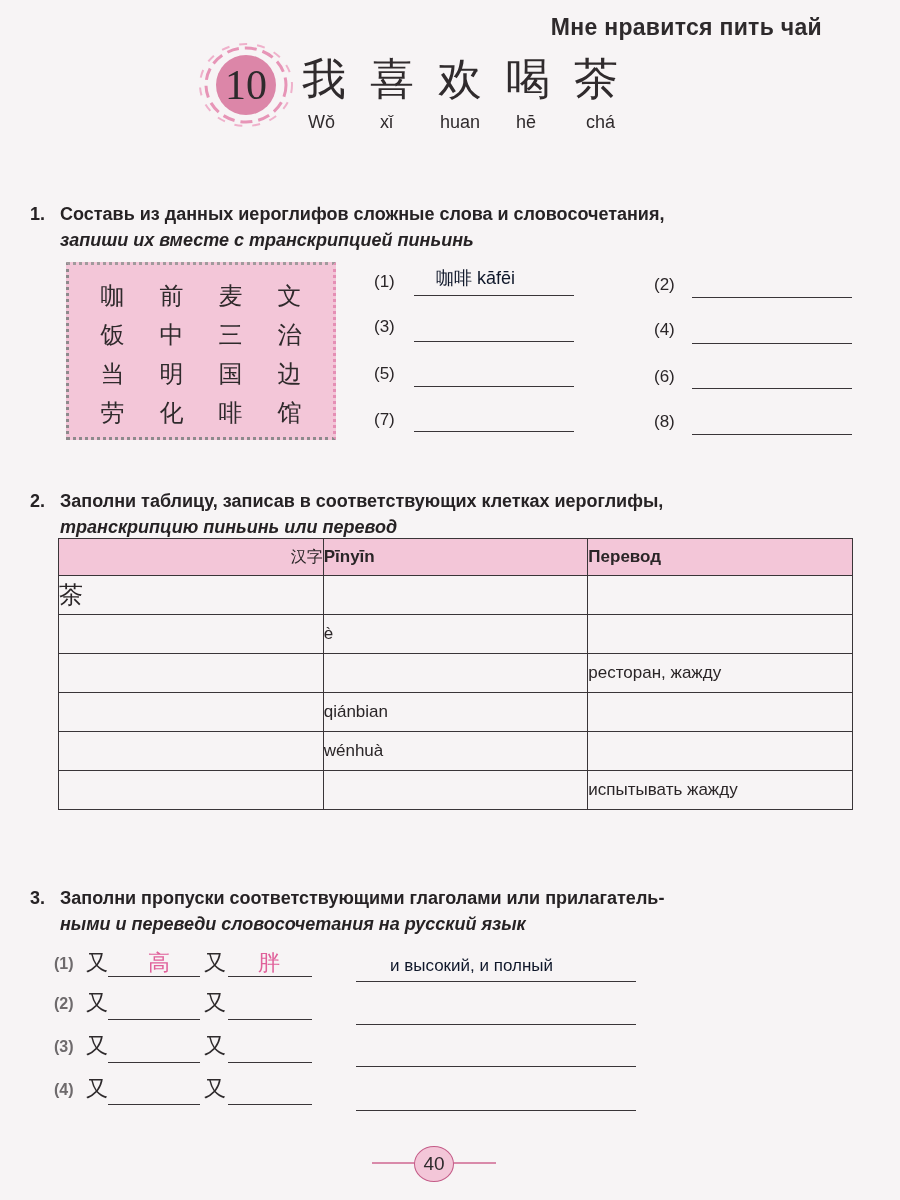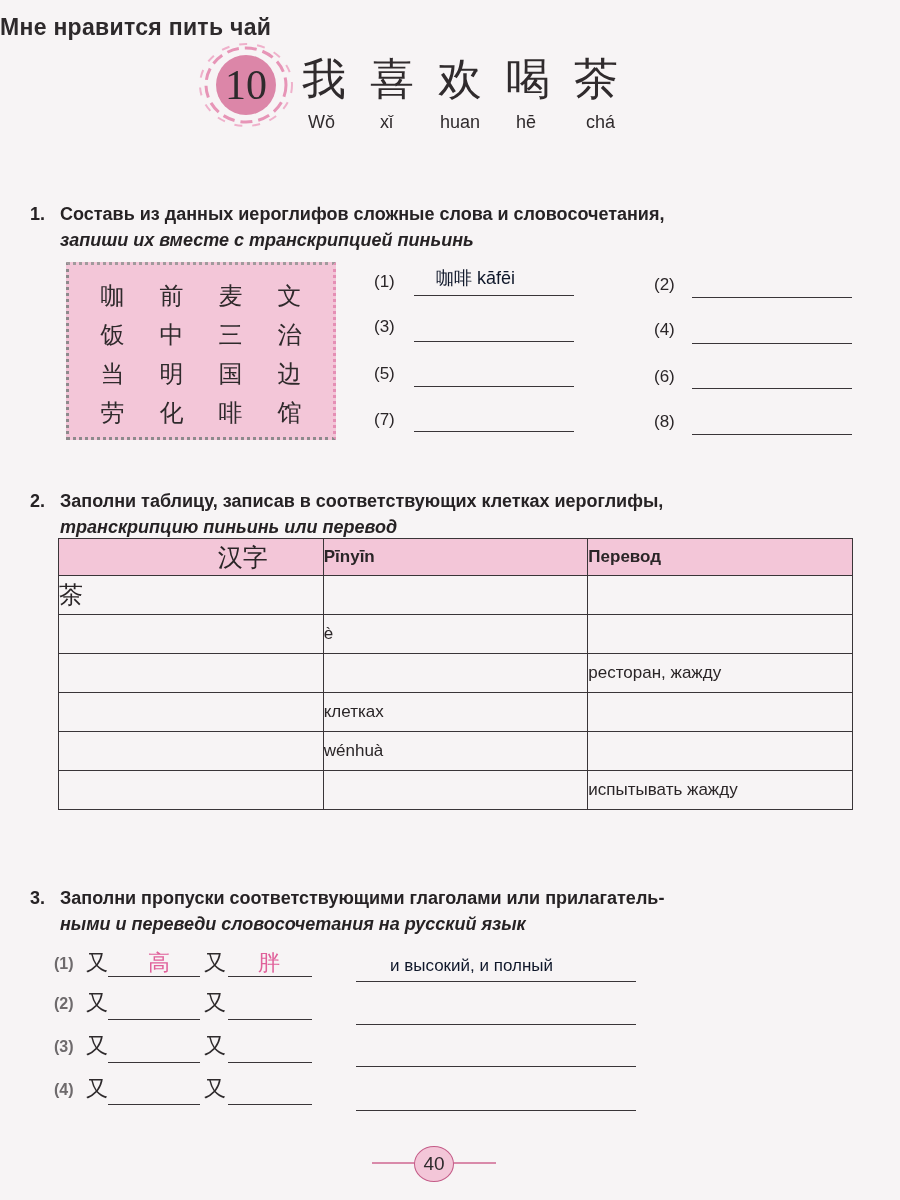--- a/index.html
+++ b/index.html
@@ -4,21 +4,21 @@
 <style>
   html, body { margin: 0; padding: 0; }
   body {
     width: 900px; height: 1200px; position: relative; overflow: hidden;
     background: #f7f4f5;
     font-family: "Liberation Sans", sans-serif;
     color: #2a2527;
   }
   .abs { position: absolute; }
   .title-ru {
-    left: 0; width: 822px; top: 14px; text-align: left;
+    left: 0; width: 822px; top: 14px; text-align: right;
     font-size: 23px; font-weight: bold; color: #2e2a2c; letter-spacing: 0.3px;
   }
   .lesson-badge { left: 198px; top: 42px; width: 96px; height: 86px; }
   .lesson-num {
     left: 214px; top: 54px; width: 64px; height: 64px; line-height: 62px;
     text-align: center; font-family: "Liberation Serif", serif; font-size: 42px; color: #2e2a2c;
   }
   .hanzi-title { top: 50px; font-size: 44px; font-family: "DejaVu Sans", sans-serif; color: #302b2d; }
   .pinyin-title { top: 112px; font-size: 18px; color: #302b2d; }
   .task-title {
@@ -42,21 +42,21 @@
   .ans-line { height: 1px; background: #3a3538; }
   .pink { color: #0f172a; }
   table.t2 {
     position: absolute; left: 58px; top: 538px; width: 795px;
     border-collapse: collapse; font-size: 17px;
   }
   table.t2 td, table.t2 th {
     border: 1.5px solid #3a3538; height: 38px; text-align: left; padding: 0;
   }
   table.t2 th { background: #f3c6d8; font-weight: bold; height: 36px; }
-  table.t2 th.hz { font-weight: normal; font-size: 25px; font-family: "DejaVu Sans", sans-serif; text-align: center; padding-left: 104px; }
+  table.t2 th.hz { font-weight: normal; font-size: 16px; font-family: "DejaVu Sans", sans-serif; text-align: right; padding-left: 104px; }
   table.t2 td.hz { font-size: 24px; font-family: "DejaVu Sans", sans-serif; }
   .t3-num { font-weight: bold; color: #6e6a6c; font-size: 16px; }
   .you { font-size: 22px; font-family: "DejaVu Sans", sans-serif; color: #2e2a2c; }
   .page-num-line { left: 372px; top: 1162px; width: 124px; height: 2px; background: #d98aaa; }
   .page-num {
     left: 414px; top: 1146px; width: 38px; height: 34px; border-radius: 50%;
     background: #f3c6d8; border: 1.5px solid #c45c88; text-align: center; line-height: 34px;
     font-size: 19px; color: #2e2a2c;
   }
 </style>
@@ -162,21 +162,21 @@
     <td>è</td>
     <td></td>
   </tr>
   <tr>
     <td class="hz"></td>
     <td></td>
     <td>ресторан, жажду</td>
   </tr>
   <tr>
     <td class="hz"></td>
-    <td>клетках</td>
+    <td>qiánbian</td>
     <td></td>
   </tr>
   <tr>
     <td class="hz"></td>
     <td>wénhuà</td>
     <td></td>
   </tr>
   <tr>
     <td class="hz"></td>
     <td></td>

